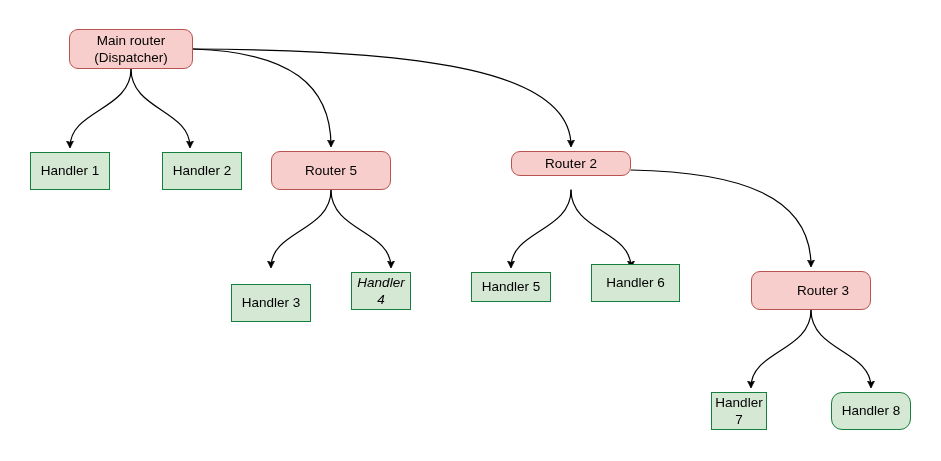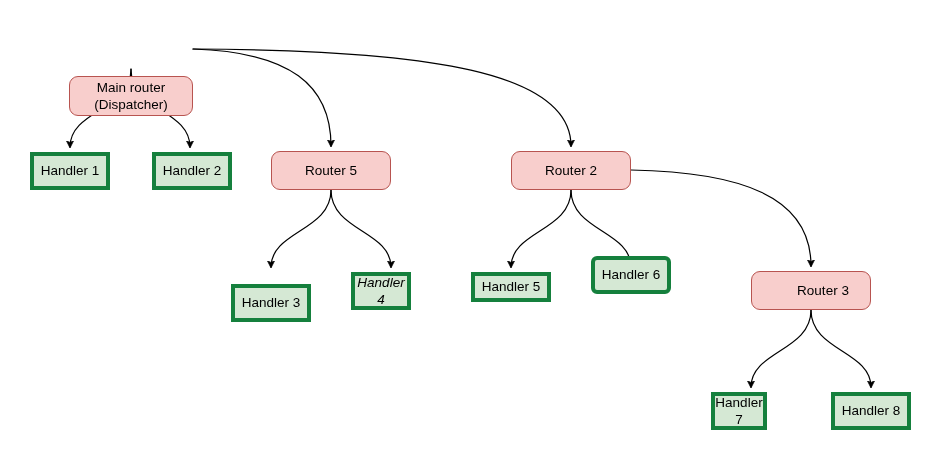--- a/index.html
+++ b/index.html
@@ -37,21 +37,21 @@
     z-index: 2;
     white-space: pre-line;
   }
   .node-router {
     background: #f8cecc;
     border: 1px solid #b85450;
     border-radius: 9px;
   }
   .node-handler {
     background: #d5e8d4;
-    border: 4px solid #15803d;
+    border: 1px solid #15803d;
     border-radius: 0;
   }
   .node-label {
     pointer-events: none;
   }
 </style>
 </head>
 <body>
 
 <div id="diagram-canvas">
@@ -71,28 +71,28 @@
         <path d="M 331 190 C 331 231 391 231 391 267" stroke="#000000" fill="none" marker-end="url(#arrowhead)"></path>
         <path d="M 571 190 C 571 231 511 231 511 267" stroke="#000000" fill="none" marker-end="url(#arrowhead)"></path>
         <path d="M 571 190 C 571 231 631 231 631 267" stroke="#000000" fill="none" marker-end="url(#arrowhead)"></path>
         <path d="M 631 170 C 740 172 811 196 811 266" stroke="#000000" fill="none" marker-end="url(#arrowhead)"></path>
         <path d="M 811 310 C 811 351 751 351 751 387" stroke="#000000" fill="none" marker-end="url(#arrowhead)"></path>
         <path d="M 811 310 C 811 351 871 351 871 387" stroke="#000000" fill="none" marker-end="url(#arrowhead)"></path>
       </g>
   </svg>
 
   <div id="nodes-layer">
-      <div class="node node-router" style="left: 69px; top: 29px; width: 124px; height: 40px; margin-top: 47px;"><span class="node-label">Main router
+      <div class="node node-router" style="left: 69px; top: 29px; width: 124px; height: 40px;"><span class="node-label">Main router
 (Dispatcher)</span></div>
       <div class="node node-handler" style="left: 30px; top: 152px; width: 80px; height: 38px;"><span class="node-label">Handler 1</span></div>
-      <div class="node node-handler" style="left: 152px; top: 152px; width: 80px; height: 38px;"><span class="node-label">Handler 2</span></div>
+      <div class="node node-handler" style="left: 162px; top: 152px; width: 80px; height: 38px;"><span class="node-label">Handler 2</span></div>
       <div class="node node-router" style="left: 271px; top: 151px; width: 120px; height: 39px;"><span class="node-label">Router 5</span></div>
-      <div class="node node-router" style="left: 511px; top: 151px; width: 120px; height: 39px;"><span class="node-label">Router 2</span></div>
+      <div class="node node-router" style="left: 511px; top: 151px; width: 120px; height: 25px;"><span class="node-label">Router 2</span></div>
       <div class="node node-handler" style="left: 231px; top: 284px; width: 80px; height: 38px;"><span class="node-label">Handler 3</span></div>
       <div class="node node-handler" style="left: 351px; top: 272px; width: 60px; height: 38px; font-style: italic;"><span class="node-label">Handler 4</span></div>
       <div class="node node-handler" style="left: 471px; top: 272px; width: 80px; height: 30px;"><span class="node-label">Handler 5</span></div>
-      <div class="node node-handler" style="left: 591px; top: 256px; width: 80px; height: 38px; border-radius: 6px;"><span class="node-label">Handler 6</span></div>
+      <div class="node node-handler" style="left: 591px; top: 264px; width: 89px; height: 38px;"><span class="node-label">Handler 6</span></div>
       <div class="node node-router" style="left: 751px; top: 271px; width: 120px; height: 39px; padding-left: 24px;"><span class="node-label">Router 3</span></div>
       <div class="node node-handler" style="left: 711px; top: 392px; width: 56px; height: 38px;"><span class="node-label">Handler 7</span></div>
-      <div class="node node-handler" style="left: 831px; top: 392px; width: 80px; height: 38px;"><span class="node-label">Handler 8</span></div>
+      <div class="node node-handler" style="left: 831px; top: 392px; width: 80px; height: 38px; border-radius: 11px;"><span class="node-label">Handler 8</span></div>
     </div>
 
 </div>
 
 </body></html>

